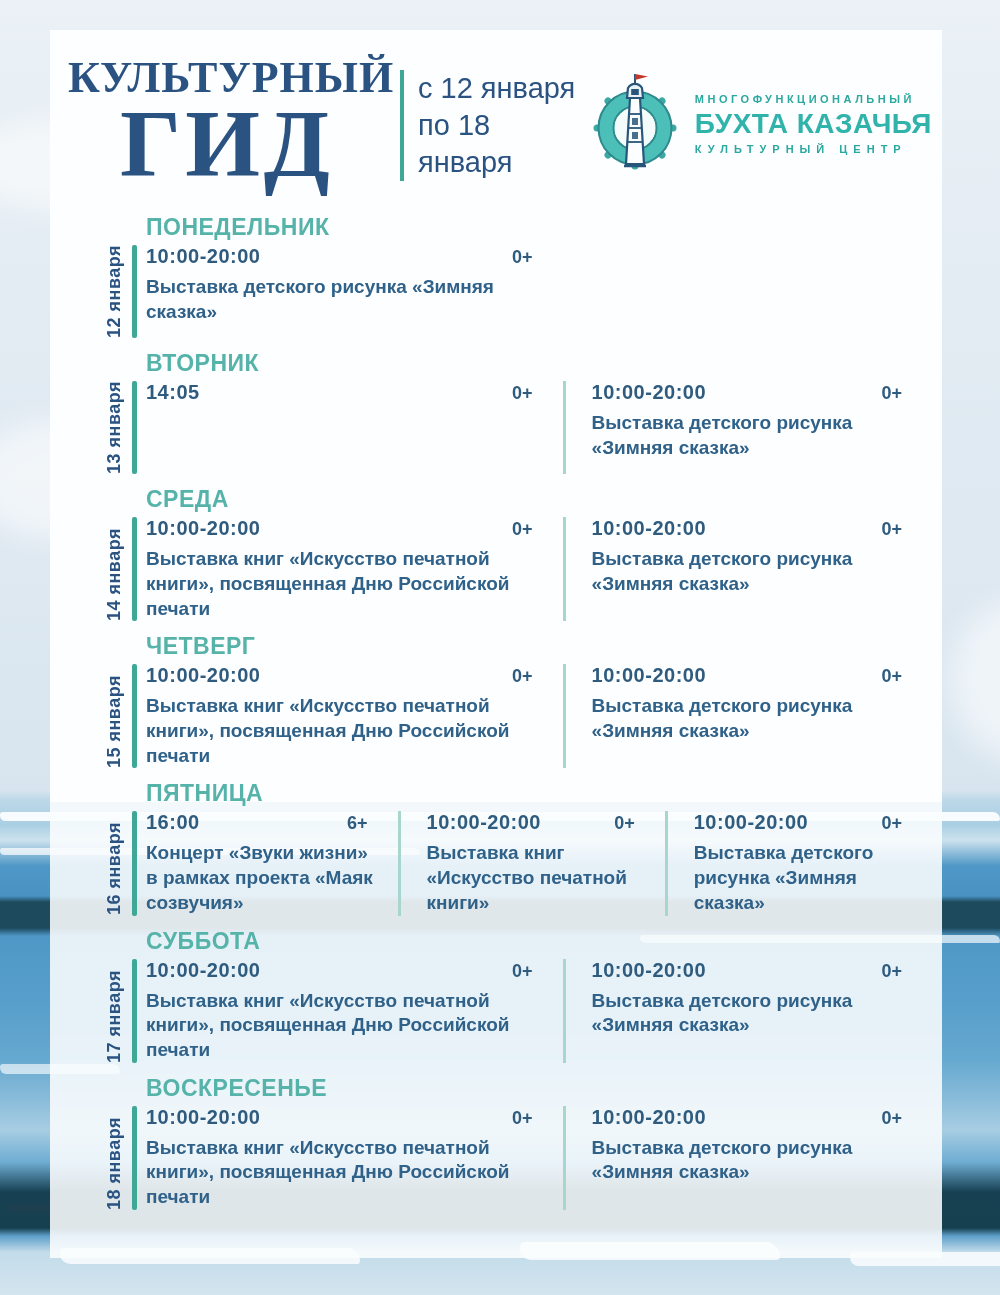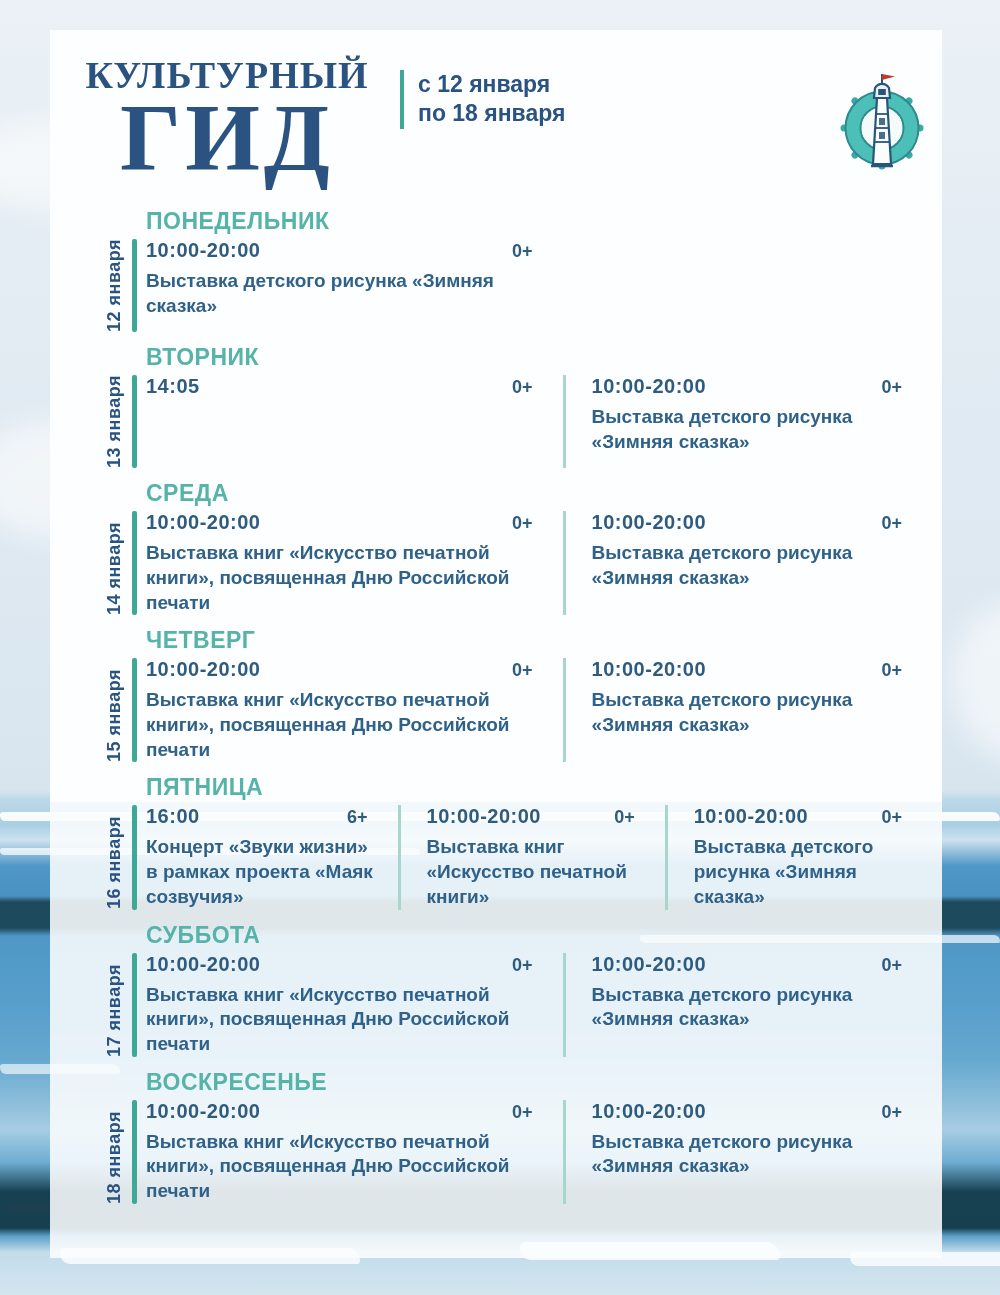--- a/index.html
+++ b/index.html
@@ -41,24 +41,24 @@
   .panel{
     position:absolute;left:50px;top:30px;width:892px;height:1228px;
     background:rgba(250,253,254,0.88);
   }
   .panel-top{position:absolute;left:0;top:0;width:100%;height:772px;background:#fdfeff;}
   .panel-inner{position:relative;z-index:2;padding:26px 10px 0 18px;}
   
   .hdr{display:flex;align-items:flex-start;}
   .hdr-title{width:318px;text-align:center;color:var(--heading-blue);
     font-family:"Liberation Serif",serif;font-weight:bold;}
-  .hdr-title .l1{font-size:38px;letter-spacing:1px;line-height:1.0;}
+  .hdr-title .l1{font-size:44px;letter-spacing:1px;line-height:1.0;}
   .hdr-title .l2{font-size:96px;line-height:.92;letter-spacing:4px;}
   .hdr-dates{margin:14px 0 0 14px;border-left:4px solid var(--accent-teal);
-    padding-left:14px;font-size:23px;font-weight:bold;color:var(--heading-blue);line-height:1.28;}
+    padding-left:14px;font-size:29px;font-weight:normal;color:var(--heading-blue);line-height:1.28;}
   .hdr-brand{display:flex;align-items:center;margin:12px 0 0 auto;}
   .hdr-brand svg{flex:0 0 auto;}
   .brand-text{margin-left:10px;text-align:left;}
   .brand-top{font-size:11px;font-weight:bold;letter-spacing:3.5px;color:var(--brand-teal-small);white-space:nowrap;}
   .brand-name{font-size:28px;font-weight:bold;letter-spacing:.5px;color:var(--brand-teal);margin:3px 0;white-space:nowrap;}
   .brand-bottom{font-size:11px;font-weight:bold;letter-spacing:6px;color:var(--brand-teal-small);white-space:nowrap;}
   
   .days{margin-top:26px;}
   .day-section{margin-bottom:12px;}
   .day-name{margin-left:78px;font-size:23px;font-weight:bold;color:var(--day-teal);letter-spacing:.5px;margin-bottom:4px;}
@@ -131,20 +131,25 @@
           <polygon points="45,30 55,30 59,96 41,96" fill="#fbfdfe" stroke="#27567a" stroke-width="2.2"></polygon>
           <path d="M43 20 a8 8 0 0 1 14 0 l1 10 h-16 z" fill="#e8f2f6" stroke="#27567a" stroke-width="2.2"></path>
           <rect x="46.2" y="21" width="7.6" height="6" fill="#27567a"></rect>
           <line x1="43.8" y1="46" x2="56.2" y2="46" stroke="#27567a" stroke-width="1.8"></line>
           <line x1="43.2" y1="60" x2="56.8" y2="60" stroke="#27567a" stroke-width="1.8"></line>
           <line x1="42.6" y1="74" x2="57.4" y2="74" stroke="#27567a" stroke-width="1.8"></line>
           <rect x="47" y="50" width="6" height="7" fill="#27567a" opacity=".85"></rect>
           <rect x="47" y="64" width="6" height="7" fill="#27567a" opacity=".85"></rect>
           <line x1="39" y1="98" x2="61" y2="98" stroke="#27567a" stroke-width="2.5"></line>
         </svg>
+        <div class="brand-text">
+          <div class="brand-top">МНОГОФУНКЦИОНАЛЬНЫЙ</div>
+          <div class="brand-name">БУХТА КАЗАЧЬЯ</div>
+          <div class="brand-bottom">КУЛЬТУРНЫЙ  ЦЕНТР</div>
+        </div>
       </div>
     </div>
 
     <div class="days" id="days">
         <section class="day-section">
           <div class="day-name">ПОНЕДЕЛЬНИК</div>
           <div class="day-row">
             <div class="rail">
               <div class="rail-text">12 января</div>
               <div class="rail-bar"></div>

